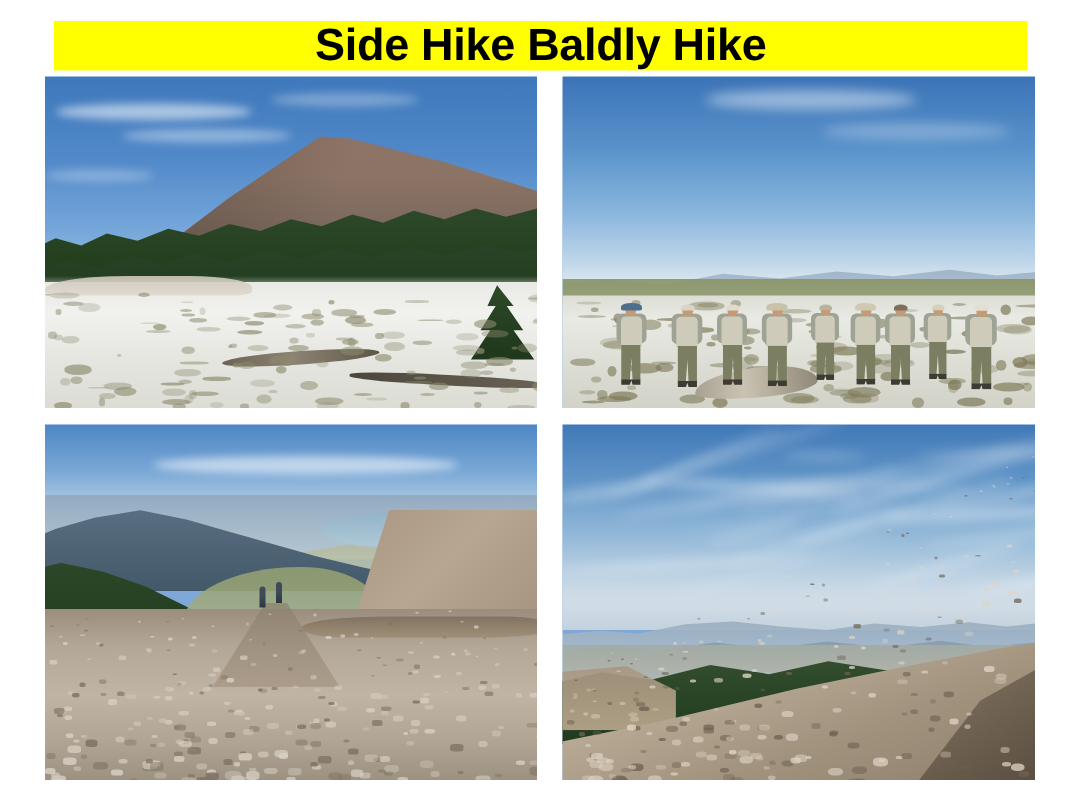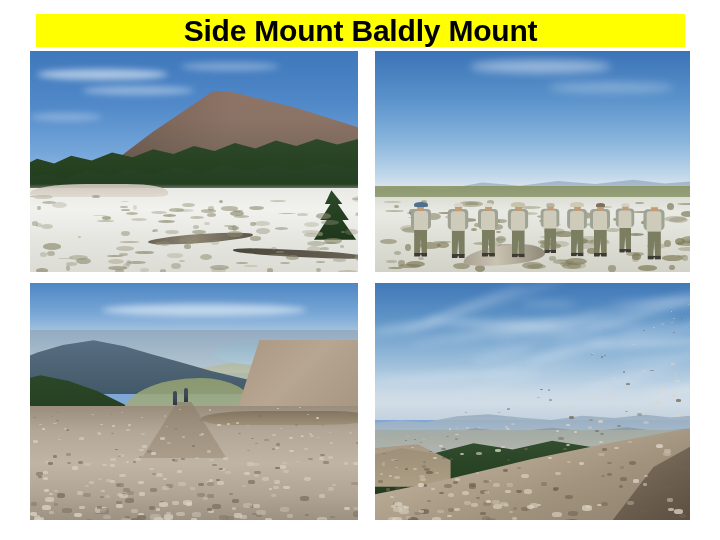--- a/index.html
+++ b/index.html
@@ -375,21 +375,21 @@
     opacity: .8;
   }
   .p4-rock.dark { background: #6f6252; opacity: .55; }
 </style>
 </head>
 <body>
 
 <div class="slide">
 
   <div class="title-banner">
-    <div class="title-text">Side Mount Baldly Mount</div>
+    <div class="title-text">Side Hike Baldly Hike</div>
   </div>
 
   <div class="photo" id="photo-1">
     <div class="layer">
       <div class="p1-sky"></div>
       <div class="p1-cloud p1-c1"></div>
       <div class="p1-cloud p1-c2"></div>
       <div class="p1-cloud p1-c3"></div>
       <div class="p1-cloud p1-c4"></div>
       <div class="p1-peak"></div>

